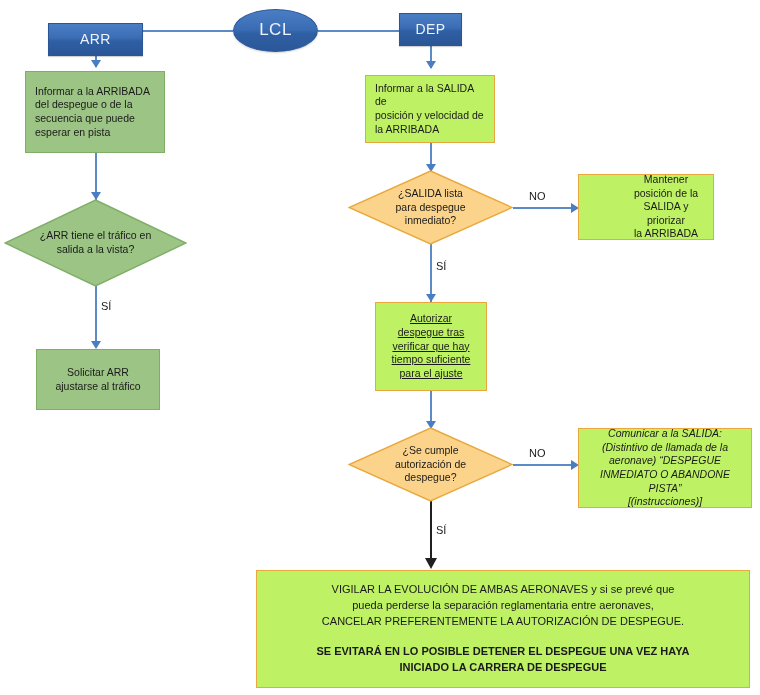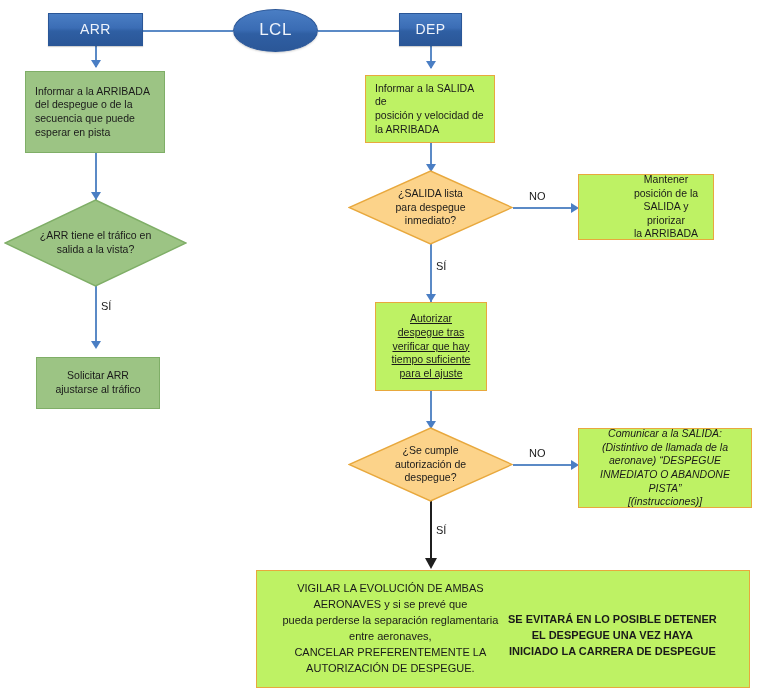--- a/index.html
+++ b/index.html
@@ -76,20 +76,21 @@
   .proc-yellow.left-text {
     justify-content: flex-start;
     text-align: left;
     padding-left: 9px;
     padding-right: 6px;
   }
   .proc-yellow.big {
     font-size: 11px;
     line-height: 1.45;
     padding: 8px 24px;
+    flex-direction: column;
   }
   .proc-yellow.big .line2 {
     font-weight: bold;
     margin-top: 14px;
   }
 
   
   .diamond {
     position: absolute;
     z-index: 2;
@@ -194,21 +195,21 @@
   <div class="edge-label" style="left:101px; top:300px;">SÍ</div>
 
   <div class="edge-label" style="left:529px; top:190px;">NO</div>
 
   <div class="edge-label" style="left:436px; top:260px;">SÍ</div>
 
   <div class="edge-label" style="left:529px; top:447px;">NO</div>
 
   <div class="edge-label" style="left:436px; top:524px;">SÍ</div>
 
-  <div class="node term" style="left:48px; top:13px; width:95px; height:33px;">
+  <div class="node term" style="left:48px; top:23px; width:95px; height:33px;">
     <span>ARR</span>
   </div>
 
   <div class="node ellipse" style="left:233px; top:9px; width:85px; height:43px;">
     <span>LCL</span>
   </div>
 
   <div class="node term" style="left:399px; top:13px; width:63px; height:33px;">
     <span>DEP</span>
   </div>
@@ -221,21 +222,21 @@
   </div>
 
   <div class="diamond" style="left:4px; top:199px; width:183px; height:88px;">
     <svg class="shape" viewBox="0 0 183 88" preserveAspectRatio="none">
       <polygon points="91.5,1 182,44 91.5,87 1,44" fill="#9cc484" stroke="#7fae67" stroke-width="1.4"></polygon>
     </svg>
     <div class="dlabel">¿ARR tiene el tráfico en
 salida a la vista?</div>
   </div>
 
-  <div class="node proc-green" style="left:36px; top:349px; width:124px; height:52px;margin-top:8px;">
+  <div class="node proc-green" style="left:36px; top:349px; width:124px; height:61px;">
     <span>Solicitar ARR
 ajustarse al tráfico</span>
   </div>
 
   <div class="node proc-yellow left-text" style="left:365px; top:75px; width:130px; height:68px;">
     <span>Informar a la SALIDA de
 posición  y velocidad de
 la ARRIBADA</span>
   </div>
 

